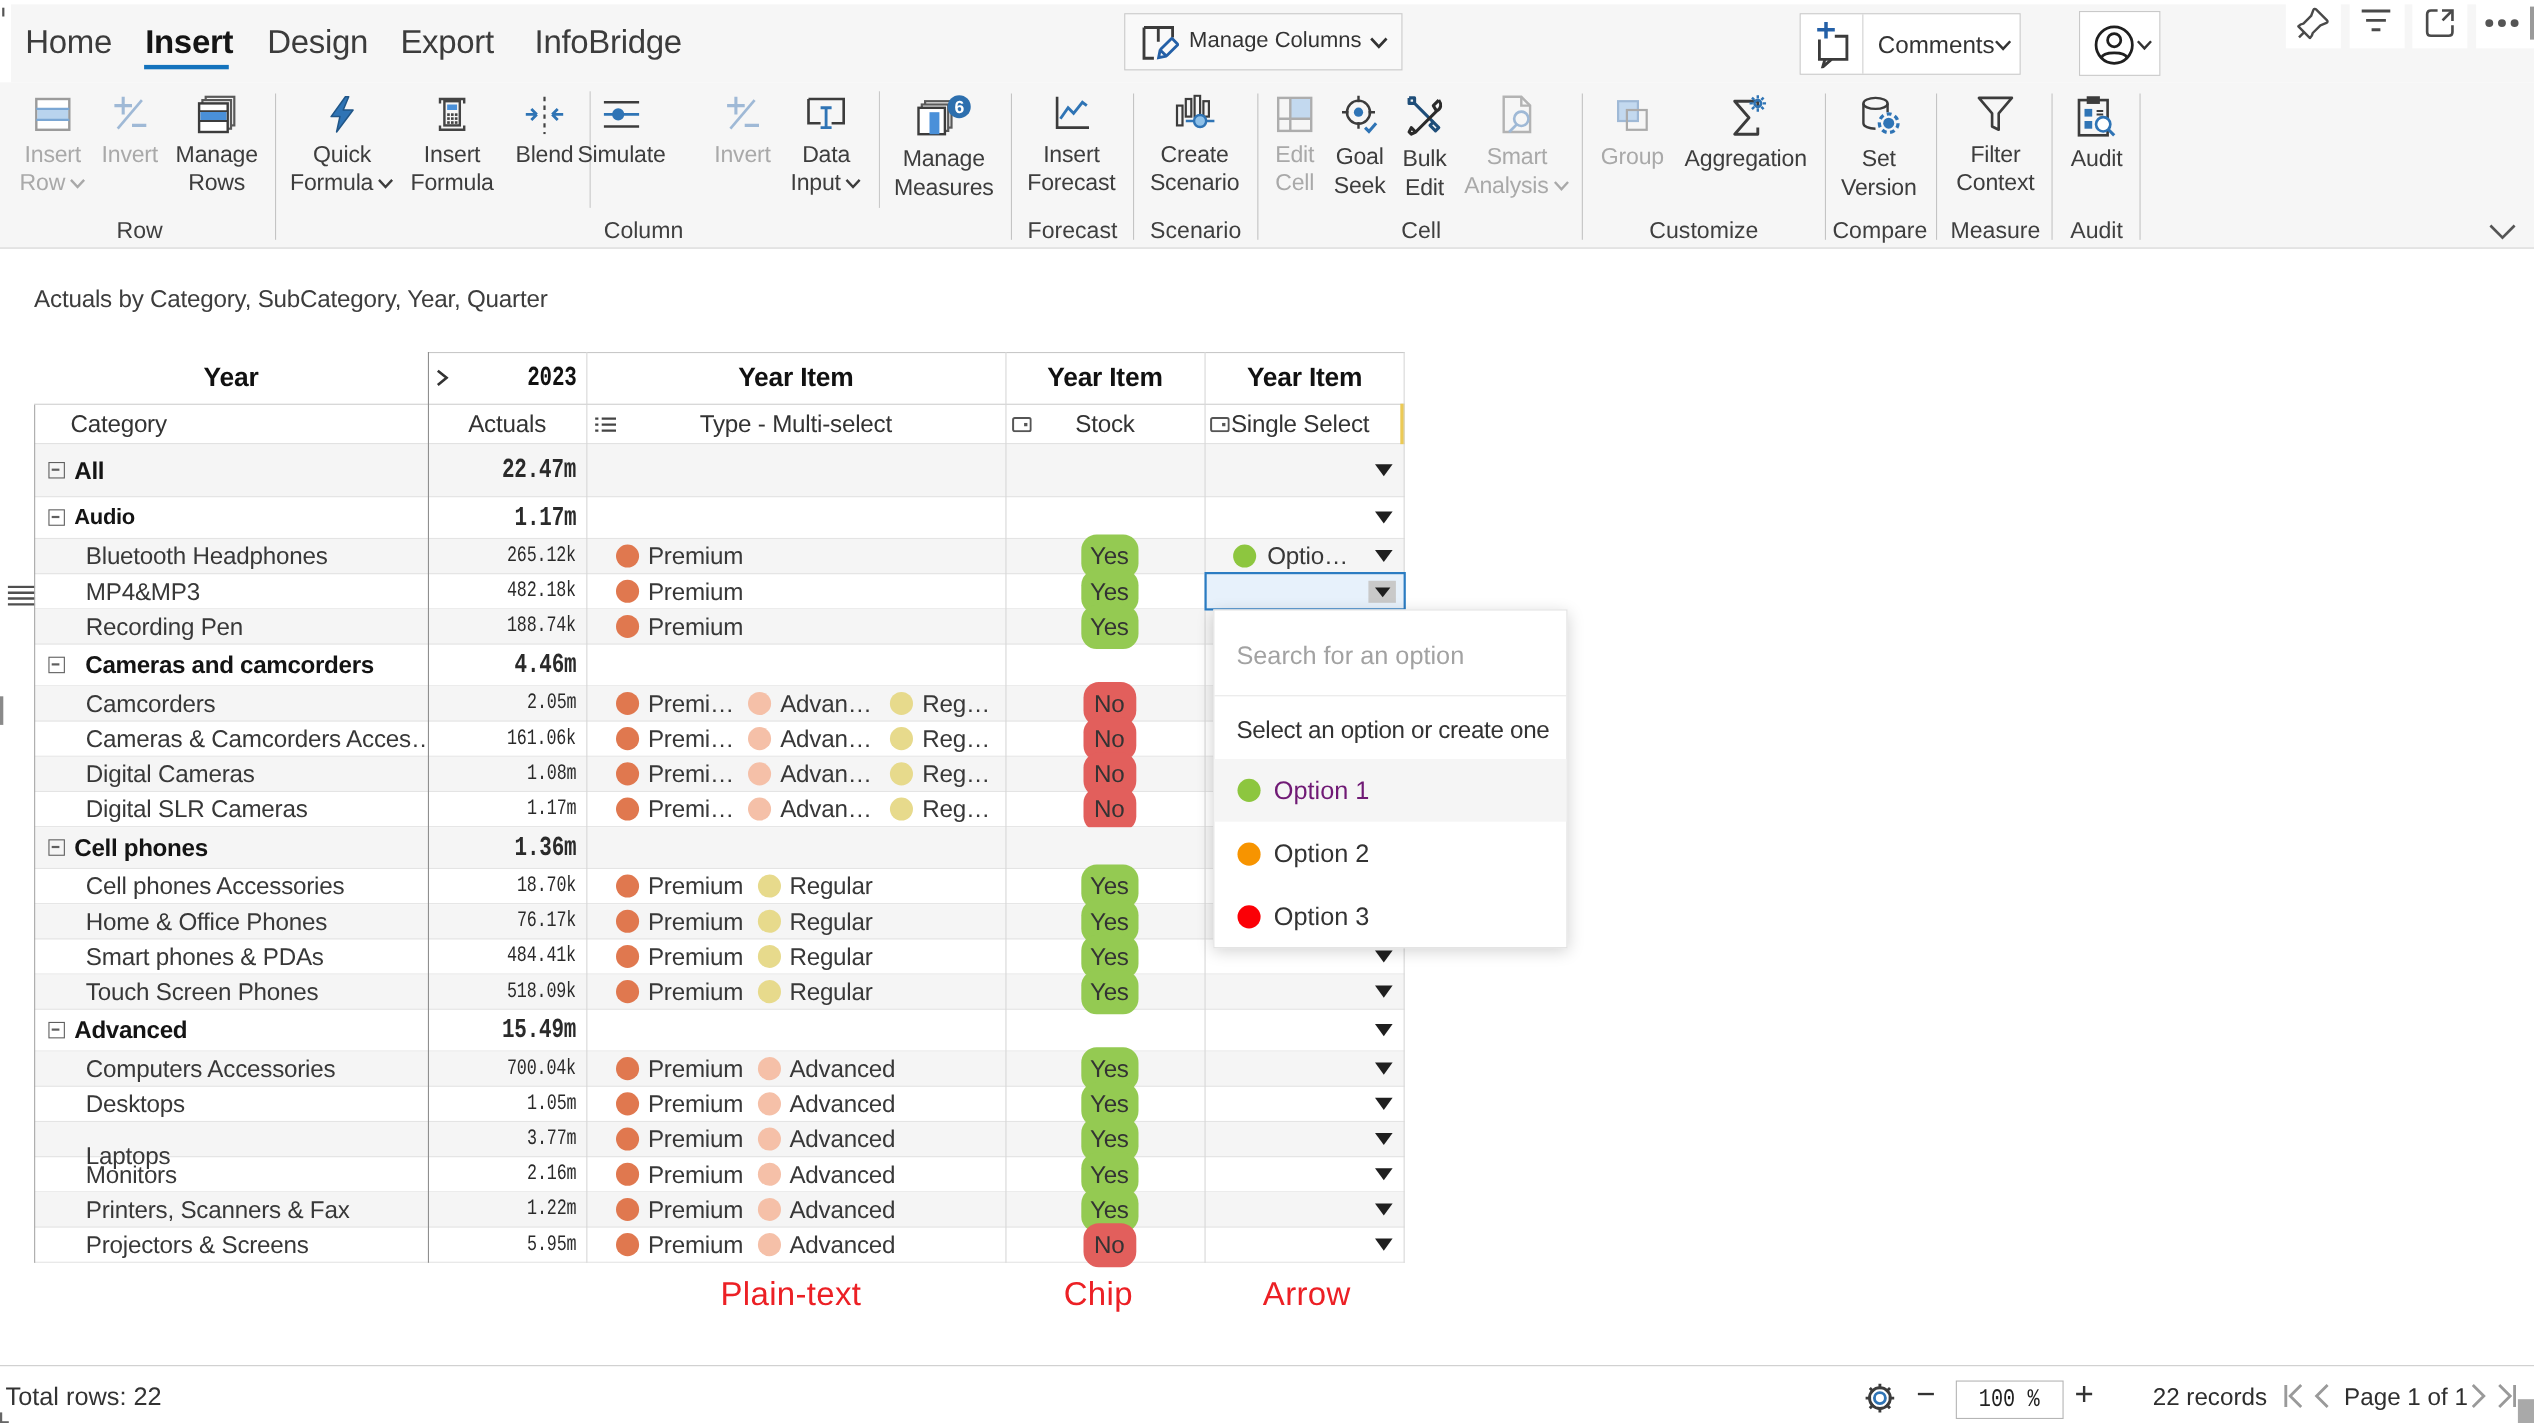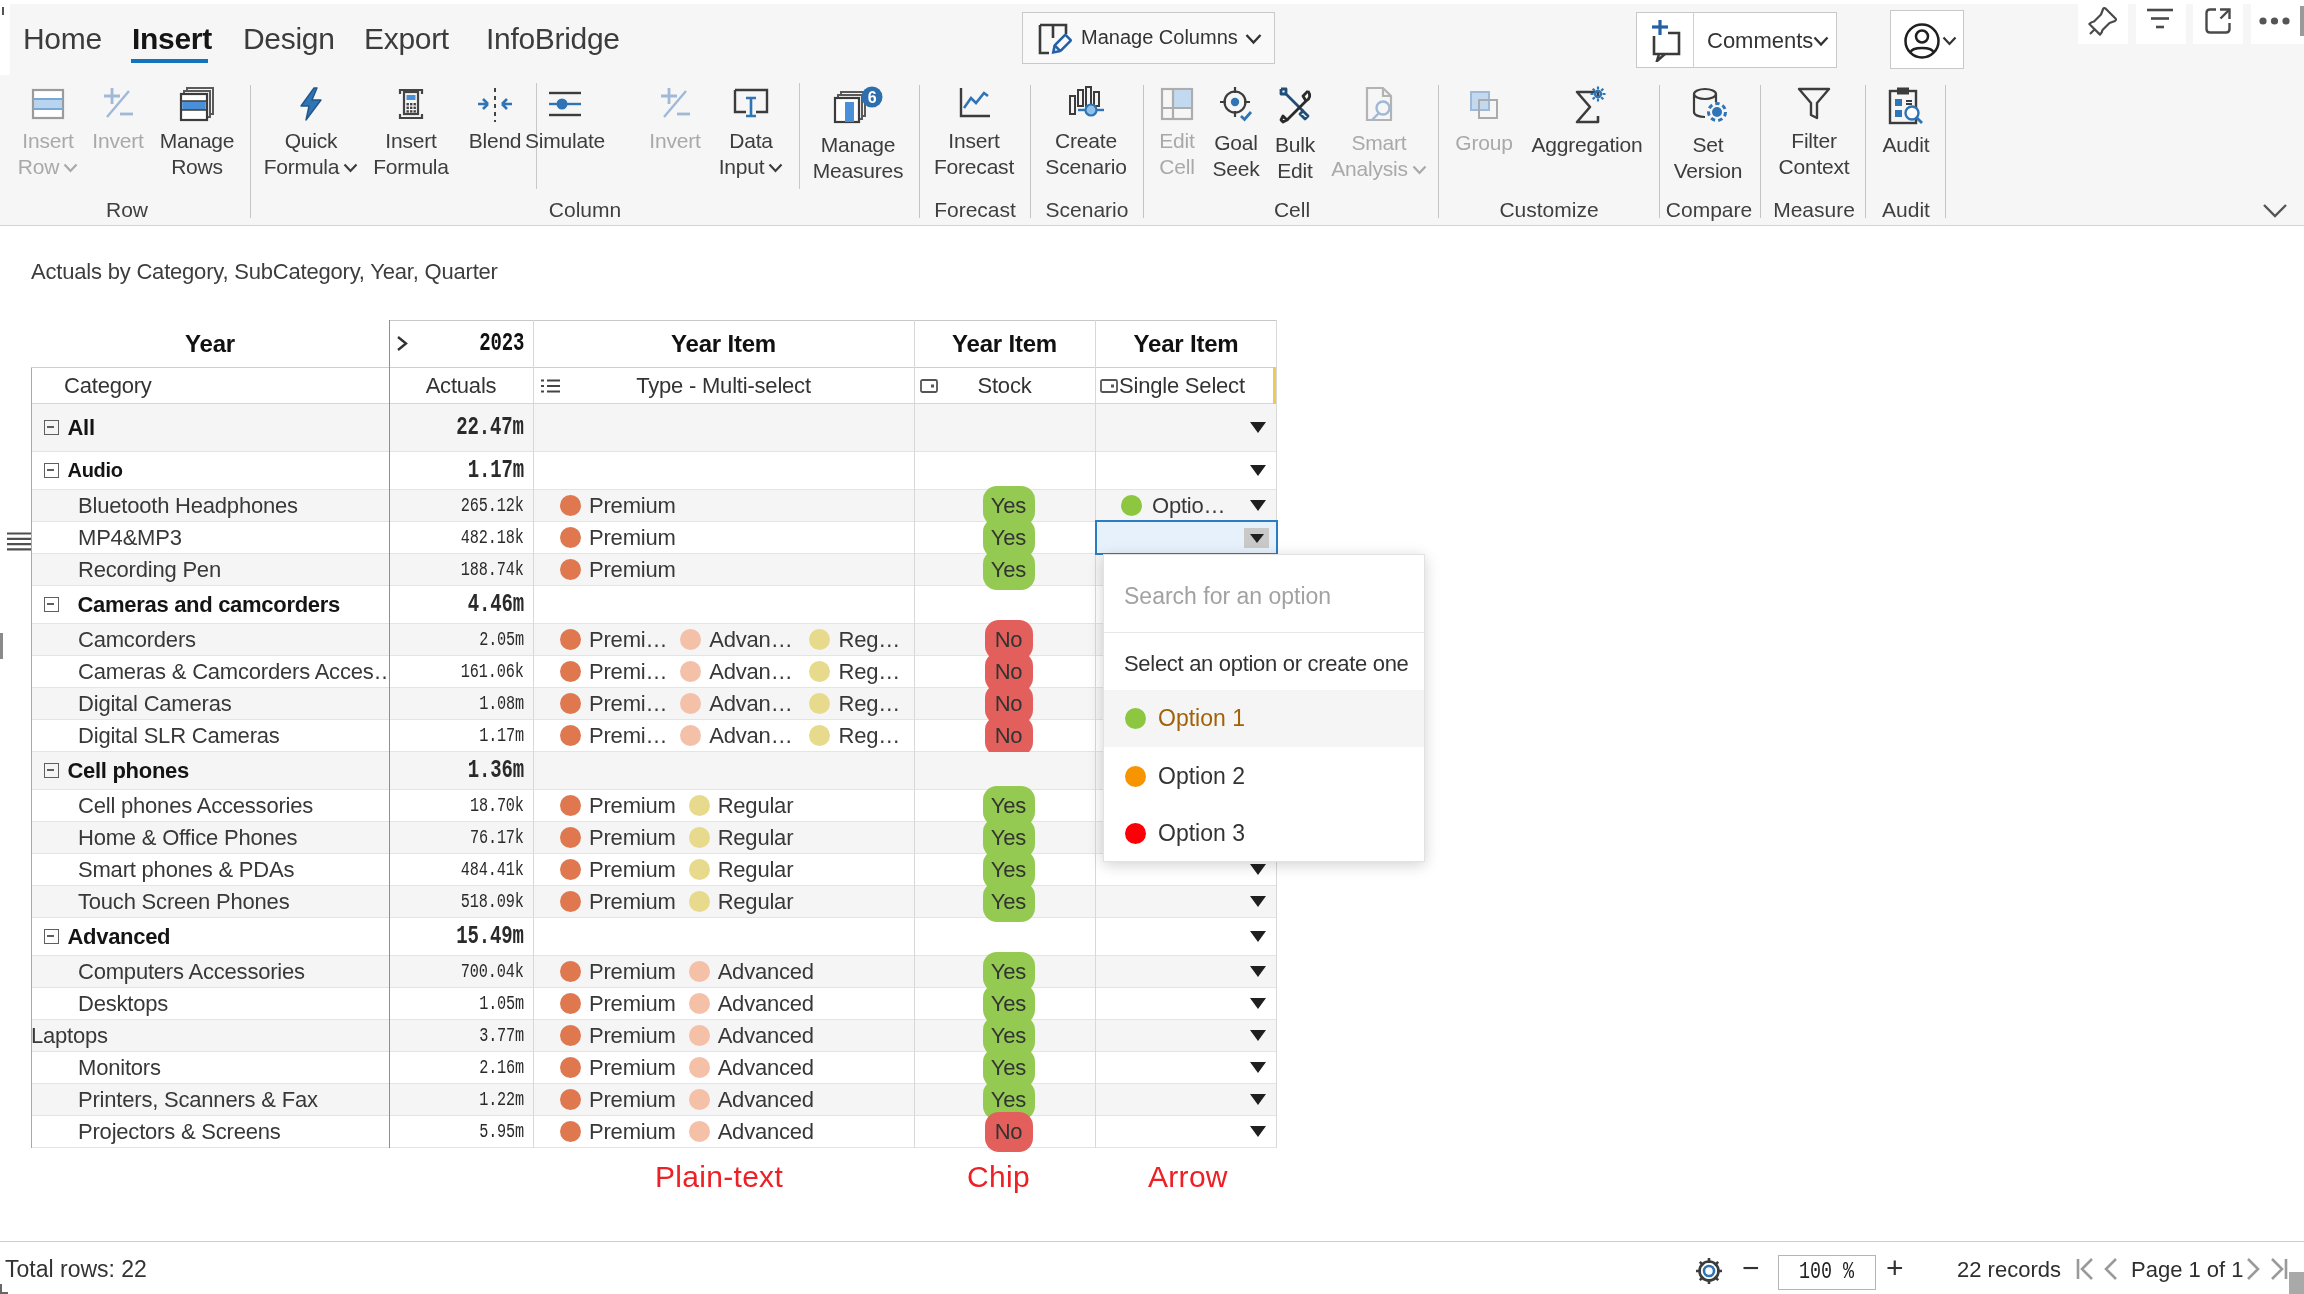--- a/index.html
+++ b/index.html
@@ -722,21 +722,21 @@
         <span style="margin-left:8px;white-space:nowrap;">Advanced</span>
       </div>
 <div class="cell c4">
         <span class="pill yes">Yes</span>
       </div>
 <div class="cell c5">
         <span class="tri abs" style="right:11px;top:10px;"></span>
       </div>
 </div>
 <div class="row gray" style="top:700px;height:32px;">
-<div class="cell c1" style="">Laptops</div>
+<div class="cell c1" style="padding-left:47px;margin-top:15px;">Laptops</div>
 <div class="cell c2 num">
         <i>3.77m</i>
       </div>
 <div class="cell c3">
         <span class="dot" style="background:#e0784f;margin-left:27px;"></span>
         <span style="margin-left:8px;white-space:nowrap;">Premium</span>
         <span class="dot" style="background:#f5c0a8;margin-left:13px;"></span>
         <span style="margin-left:8px;white-space:nowrap;">Advanced</span>
       </div>
 <div class="cell c4">
@@ -805,21 +805,21 @@
 <div class="abs" style="right:7px;top:6px;width:25px;height:20px;background:#c9c9c9;display:flex;align-items:center;justify-content:center;">
 <span class="tri" style="border-left-width:7px;border-right-width:7px;border-top-width:9px;"></span>
     </div>
   </div>
 <div id="pop">
 <div class="abs" style="left:20px;top:28px;color:#a2a2a2;">Search for an option</div>
 <div class="abs" style="left:0;top:77px;width:320px;height:1px;background:#e8e8e8;"></div>
 <div class="abs" style="left:20px;top:96px;color:#333;font-size:22px;letter-spacing:-0.3px;">Select an option or create one</div>
 <div class="abs" style="left:0;top:135px;width:320px;height:57px;background:#f5f5f5;display:flex;align-items:center;">
  <span class="dot" style="background:#8dc63f;margin-left:21px;"></span>
-      <span style="margin-left:12px;color:#a16207;">Option 1</span>
+      <span style="margin-left:12px;color:#701a75;">Option 1</span>
     </div>
 <div class="abs" style="left:0;top:192px;width:320px;height:58px;display:flex;align-items:center;">
  <span class="dot" style="background:#f79400;margin-left:21px;"></span>
       <span style="margin-left:12px;color:#333;">Option 2</span>
     </div>
 <div class="abs" style="left:0;top:250px;width:320px;height:57px;display:flex;align-items:center;">
  <span class="dot" style="background:#fb0006;margin-left:21px;"></span>
       <span style="margin-left:12px;color:#333;">Option 3</span>
     </div>
 </div>

